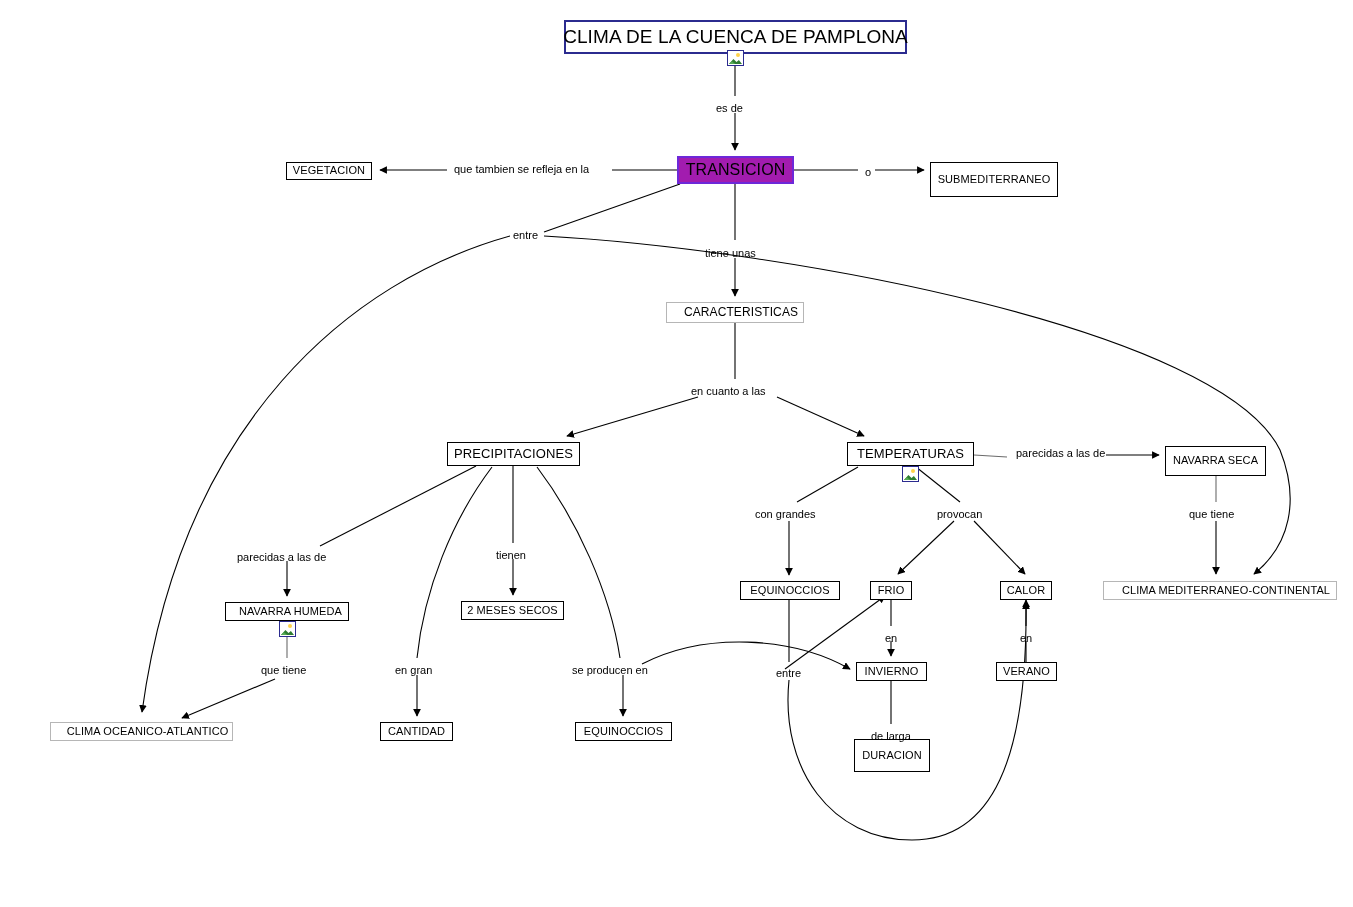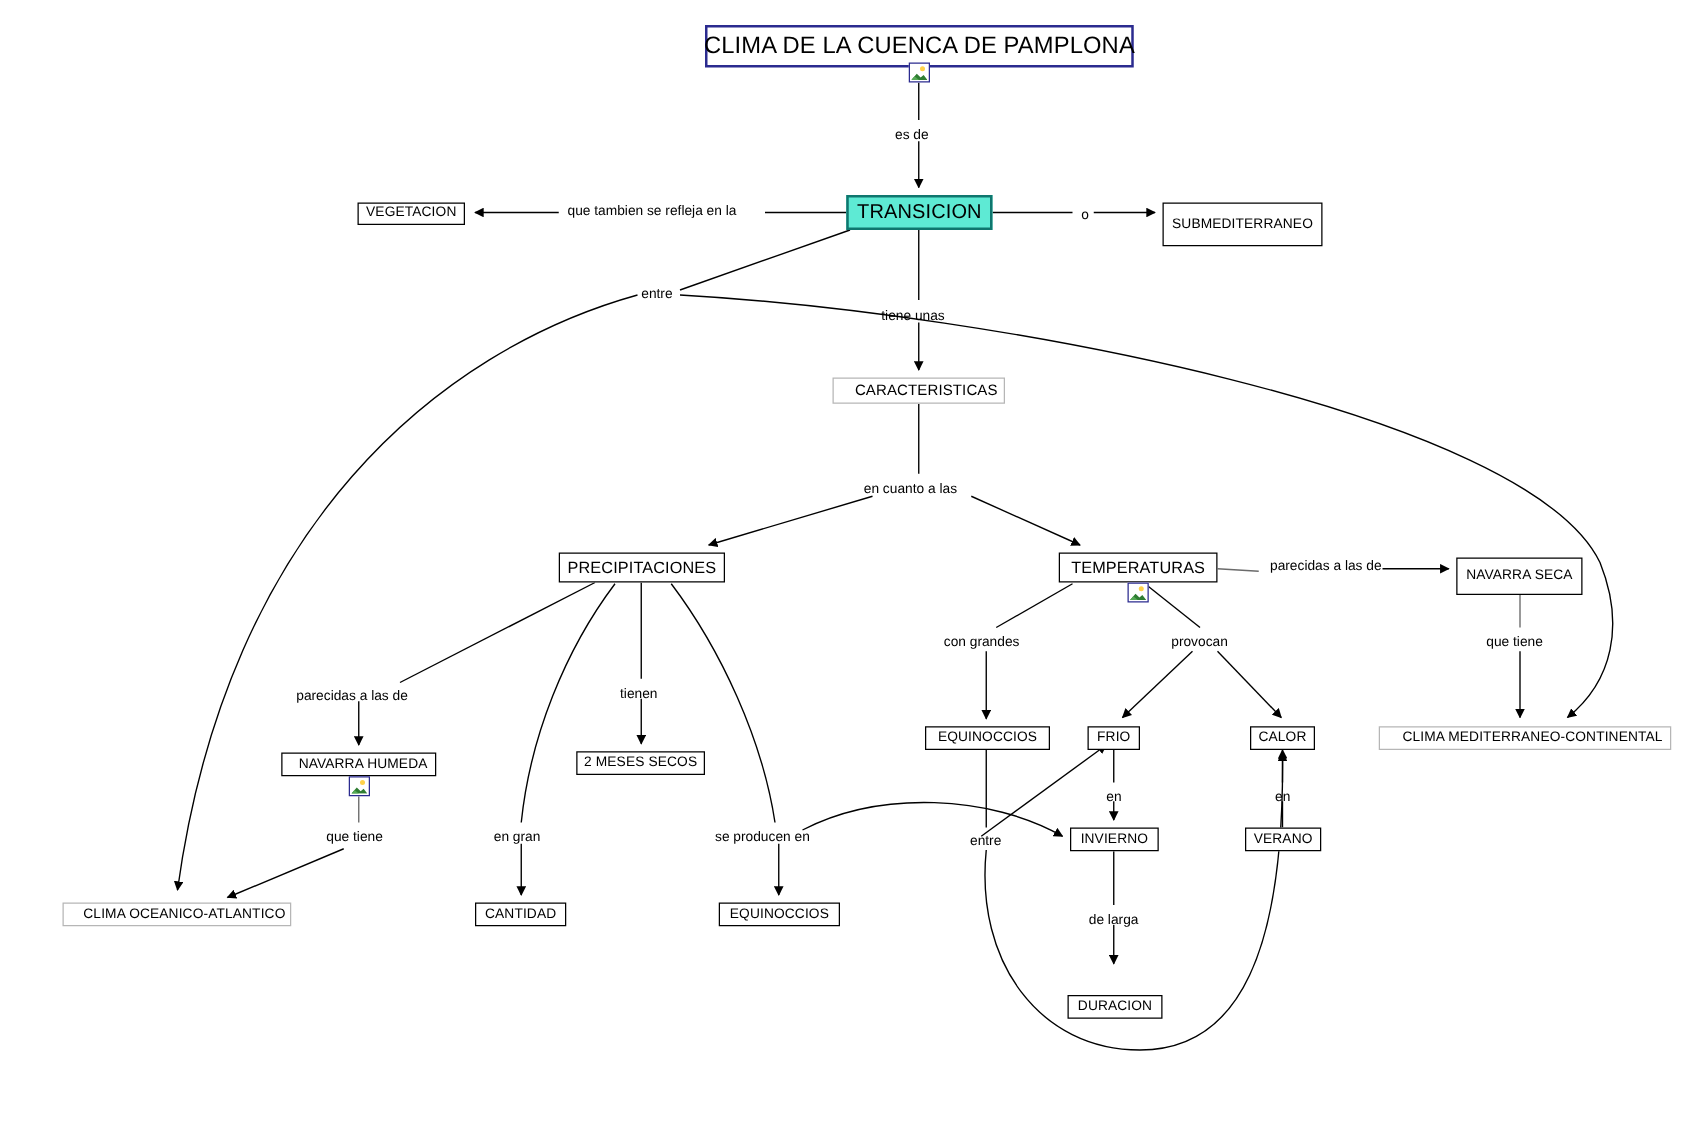--- a/index.html
+++ b/index.html
@@ -44,22 +44,22 @@
   .node.gray {
     border: 1px solid #b6b6b6;
     color: #000000;
     padding-left: 18px;
   }
   .node.navy {
     border: 2px solid #2b2b8f;
     color: #000000;
   }
   .node.cyan {
-    border: 2px solid #0f766e;
-    background: #5eead4;
+    border: 2px solid #6d28d9;
+    background: #a21caf;
     color: #000000;
   }
   .node .nlabel {
     display: block;
   }
   .linklabel {
     position: absolute;
     font-family: "Liberation Sans", sans-serif;
     font-size: 11px;
     color: #000000;
@@ -239,21 +239,21 @@
       </div>
       <div class="node black" style="left: 543px; top: 722px; width: 97px; height: 19px; font-size: 11px; display: flex; align-items: center; justify-content: center;">
         <span class="nlabel">EQUINOCCIOS</span>
       </div>
       <div class="node black" style="left: 824px; top: 662px; width: 71px; height: 19px; font-size: 11px; display: flex; align-items: center; justify-content: center;">
         <span class="nlabel">INVIERNO</span>
       </div>
       <div class="node black" style="left: 964px; top: 662px; width: 61px; height: 19px; font-size: 11px; display: flex; align-items: center; justify-content: center;">
         <span class="nlabel">VERANO</span>
       </div>
-      <div class="node black" style="left: 822px; top: 796px; width: 76px; height: 19px; font-size: 11px; display: flex; align-items: center; justify-content: center;">
+      <div class="node black" style="left: 822px; top: 739px; width: 76px; height: 33px; font-size: 11px; display: flex; align-items: center; justify-content: center;">
         <span class="nlabel">DURACION</span>
       </div>
     </div>
 
   <div id="label-layer">
       <div class="linklabel" style="left: 684px; top: 103px;">es de</div>
       <div class="linklabel" style="left: 422px; top: 164px;">que tambien se refleja en la</div>
       <div class="linklabel" style="left: 833px; top: 167px;">o</div>
       <div class="linklabel" style="left: 481px; top: 230px;">entre</div>
       <div class="linklabel" style="left: 673px; top: 248px;">tiene unas</div>

